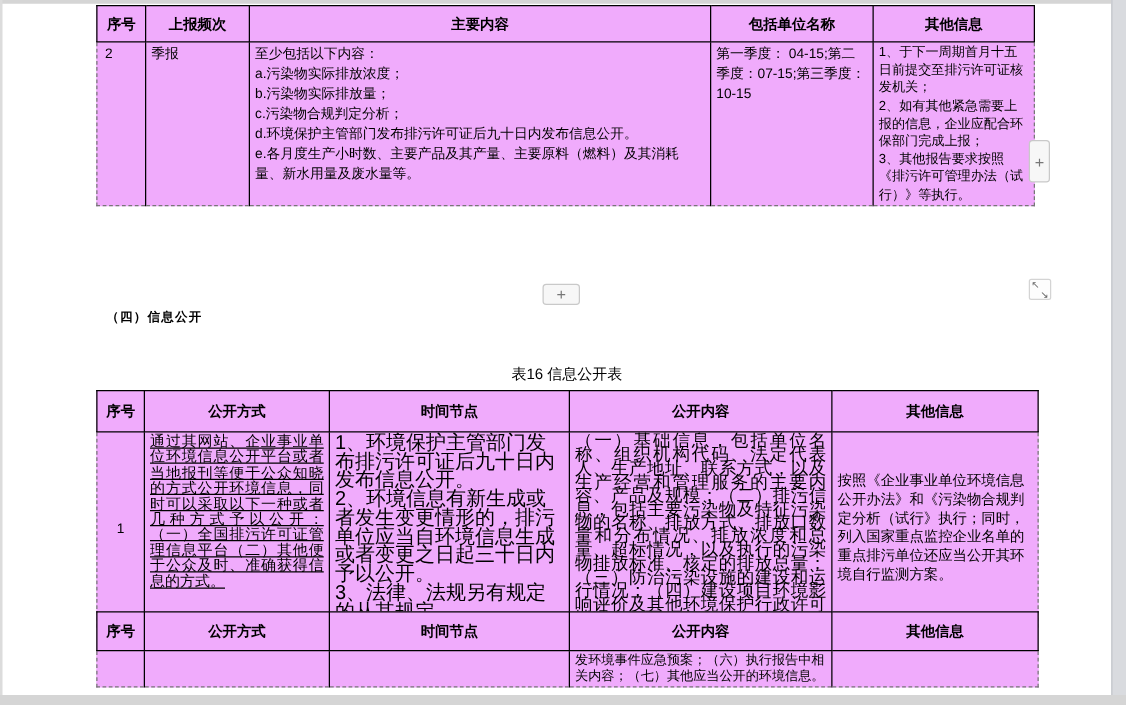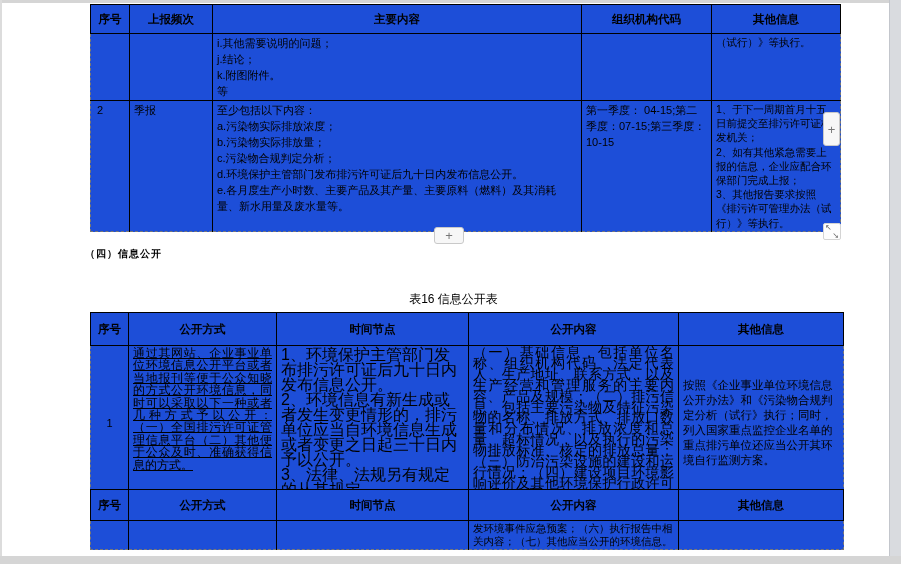--- a/index.html
+++ b/index.html
@@ -10,21 +10,21 @@
     position:relative;
     color:#000;
   }
   .chrome { position:absolute; background:#d5d5d5; }
   .chrome-top { left:0; top:0; width:889px; height:3px; }
   .chrome-left { left:0; top:0; width:2px; height:556px; background:#dcdcdc; }
   .chrome-bottom { left:0; top:556px; width:901px; height:8px; }
   .scrollbar { position:absolute; right:0; top:0; width:12px; height:556px;
     background:#d9dbdf; border-left:1px solid #c3c6cc; }
 
-  table { position:absolute; border-collapse:collapse; table-layout:fixed; background:#1d4ed8;margin-left:13px; }
+  table { position:absolute; border-collapse:collapse; table-layout:fixed; background:#f0abfc; }
   td,th { border:1px solid #000; vertical-align:top; text-align:left;
     padding:1px 4px; overflow:hidden; white-space:pre-line; word-break:break-all; }
   th { text-align:center; vertical-align:middle; font-weight:bold;
     font-size:11.5px; white-space:nowrap; padding:0 2px; }
 
   
   .t1 { left:77px; top:4px; width:750px; }
   .t1 thead tr { height:29px; }
   .t1 tbody tr:nth-child(1) { height:64px; }
   .t1 tbody tr:nth-child(2) { height:131px; }
@@ -82,35 +82,25 @@
       <col style="width:83px">
       <col style="width:369px">
     <col style="width:130px">
       <col style="width:129px">
   </colgroup>
   <thead>
       <tr>
         <th>序号</th>
         <th>上报频次</th>
         <th>主要内容</th>
-        <th>组织机构代码</th>
+        <th>包括单位名称</th>
         <th>其他信息</th>
       </tr>
     </thead>
   <tbody>
-      <tr>
-        <td></td>
-        <td></td>
-        <td>i.其他需要说明的问题；
-j.结论；
-k.附图附件。
-等</td>
-        <td></td>
-        <td>（试行）》等执行。</td>
-      </tr>
       <tr>
         <td>2</td>
         <td>季报</td>
         <td>至少包括以下内容：
 a.污染物实际排放浓度；
 b.污染物实际排放量；
 c.污染物合规判定分析；
 d.环境保护主管部门发布排污许可证后九十日内发布信息公开。
 e.各月度生产小时数、主要产品及其产量、主要原料（燃料）及其消耗量、新水用量及废水量等。</td>
         <td>第一季度： 04-15;第二季度：07-15;第三季度：10-15</td>

